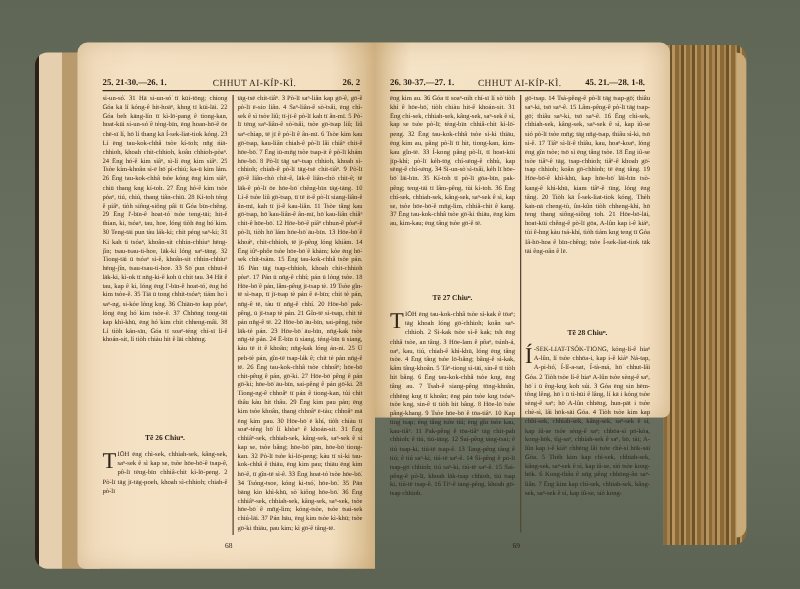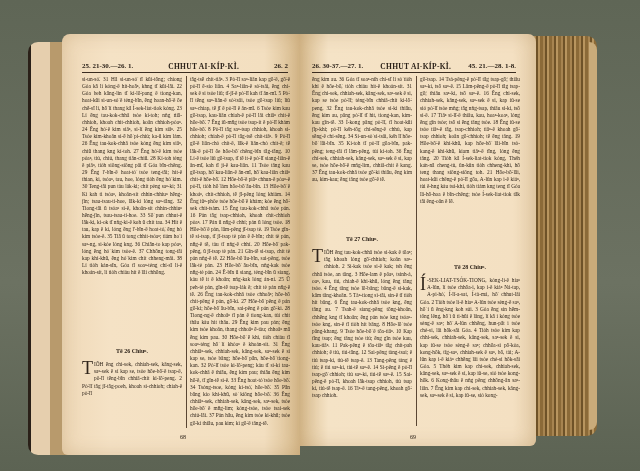--- a/index.html
+++ b/index.html
@@ -5,23 +5,23 @@
   html,body{margin:0;padding:0;}
   body{width:640px;height:471px;background:#6a6f60;position:relative;overflow:hidden;font-family:"Liberation Serif",serif;}
   .scene{position:absolute;left:0;top:0;width:640px;height:471px;background:linear-gradient(#5f6656,#6c7262 60%,#5c6353);}
   .book{position:absolute;left:26px;top:34px;width:560px;height:426px;}
   .cover-left{position:absolute;left:2px;top:8px;width:52px;height:413px;background:linear-gradient(90deg,#2a2018 0 3px,#e6cfae 3px 22px,#b89a6c 22px 40px,#cdb58d 40px 52px);border-radius:10px 0 0 10px;}
   .edge-right{position:absolute;left:505px;top:2px;width:66px;height:400px;border-radius:0 10px 10px 0;
     background:repeating-linear-gradient(90deg,#8b6a38 0 3px,#a78450 3px 5px,#6e5228 5px 7px,#b8955f 7px 9px);}
   .edge-right:after{content:"";position:absolute;right:0;top:6px;width:8px;height:388px;background:#c9ab7a;border-radius:0 8px 8px 0;}
   .page{position:absolute;top:0;background:#f3dfc1;box-shadow:inset 0 0 18px rgba(150,110,60,.25);}
   .page.left{left:36px;width:238px;height:421px;border-radius:8px 0 0 6px;background:linear-gradient(90deg,#efd9b8,#f5e2c5 20%,#f3dfc0 85%,#d8bb8d);}
-  .page.right{left:274px;width:236px;height:412px;border-radius:0 8px 6px 0;background:linear-gradient(90deg,#d9bd90,#f5e3c6 12%,#f4e0c2 90%,#e8d1ad);}
+  .page.right{left:274px;width:236px;height:300px;border-radius:0 8px 6px 0;background:linear-gradient(90deg,#d9bd90,#f5e3c6 12%,#f4e0c2 90%,#e8d1ad);}
   .hdr{position:absolute;left:20px;right:12px;top:26px;height:12px;font-size:7px;font-weight:bold;color:#2b2118;display:flex;justify-content:space-between;align-items:center;}
-  .hdr .title{font-weight:bold;letter-spacing:.3px;font-size:7.5px;}
+  .hdr .title{font-weight:normal;letter-spacing:.3px;font-size:7.5px;}
   .rule{position:absolute;left:20px;right:12px;top:38px;border-top:1.5px solid #3a2c20;}
   .col{position:absolute;top:42px;width:100px;font-size:5.3px;line-height:7.15px;color:#2f241a;text-align:justify;overflow:hidden;}
   .col p{margin:0;}
   .colrule{position:absolute;top:42px;width:0;border-left:0.8px solid #5a4633;}
   .chap{text-align:center;font-weight:bold;font-size:6px;margin:10px 0 6px;}
   .drop{float:left;font-size:18px;line-height:15px;margin-right:1px;}
   .pno{position:absolute;font-size:6px;color:#2b2118;}
 </style>
 </head>
 <body>

